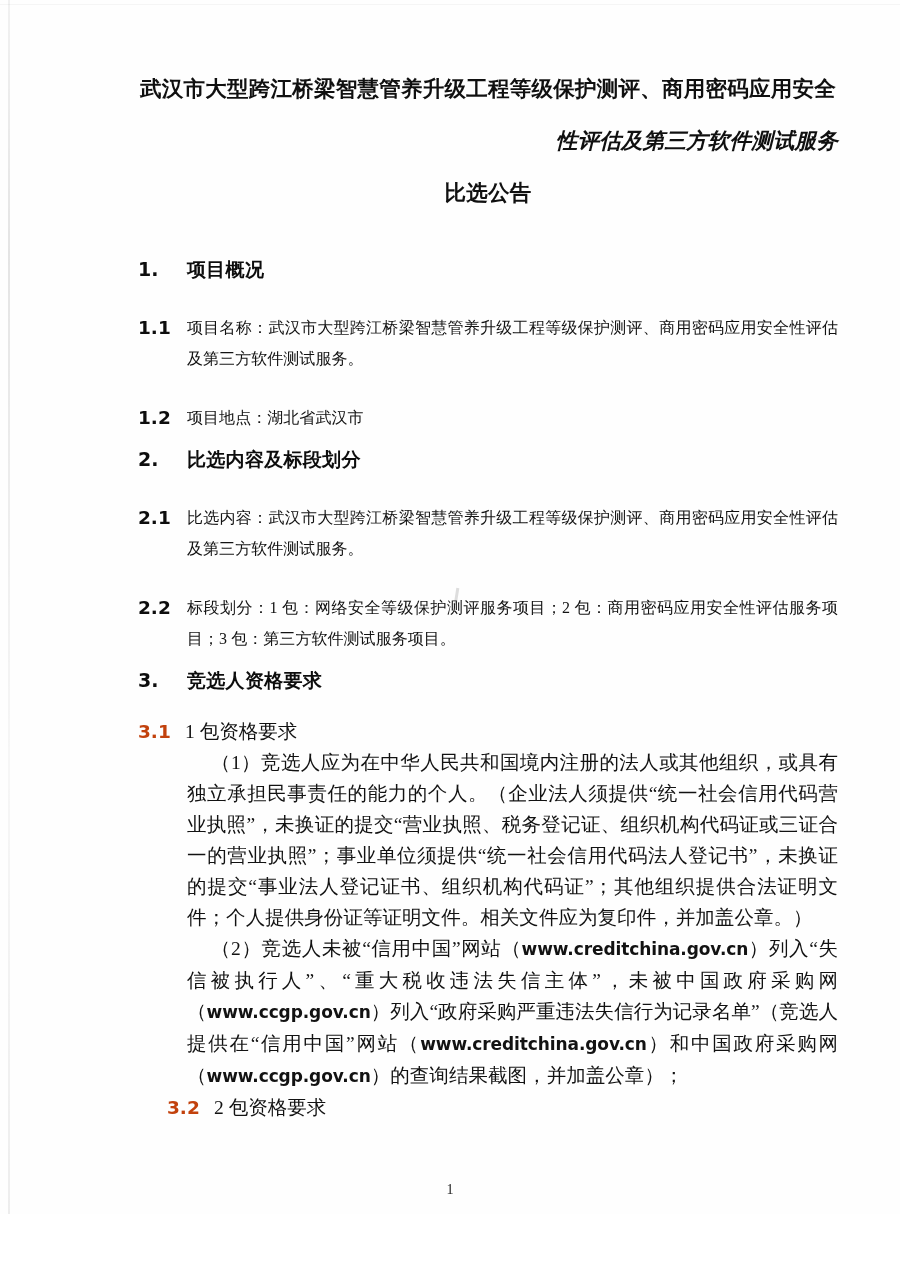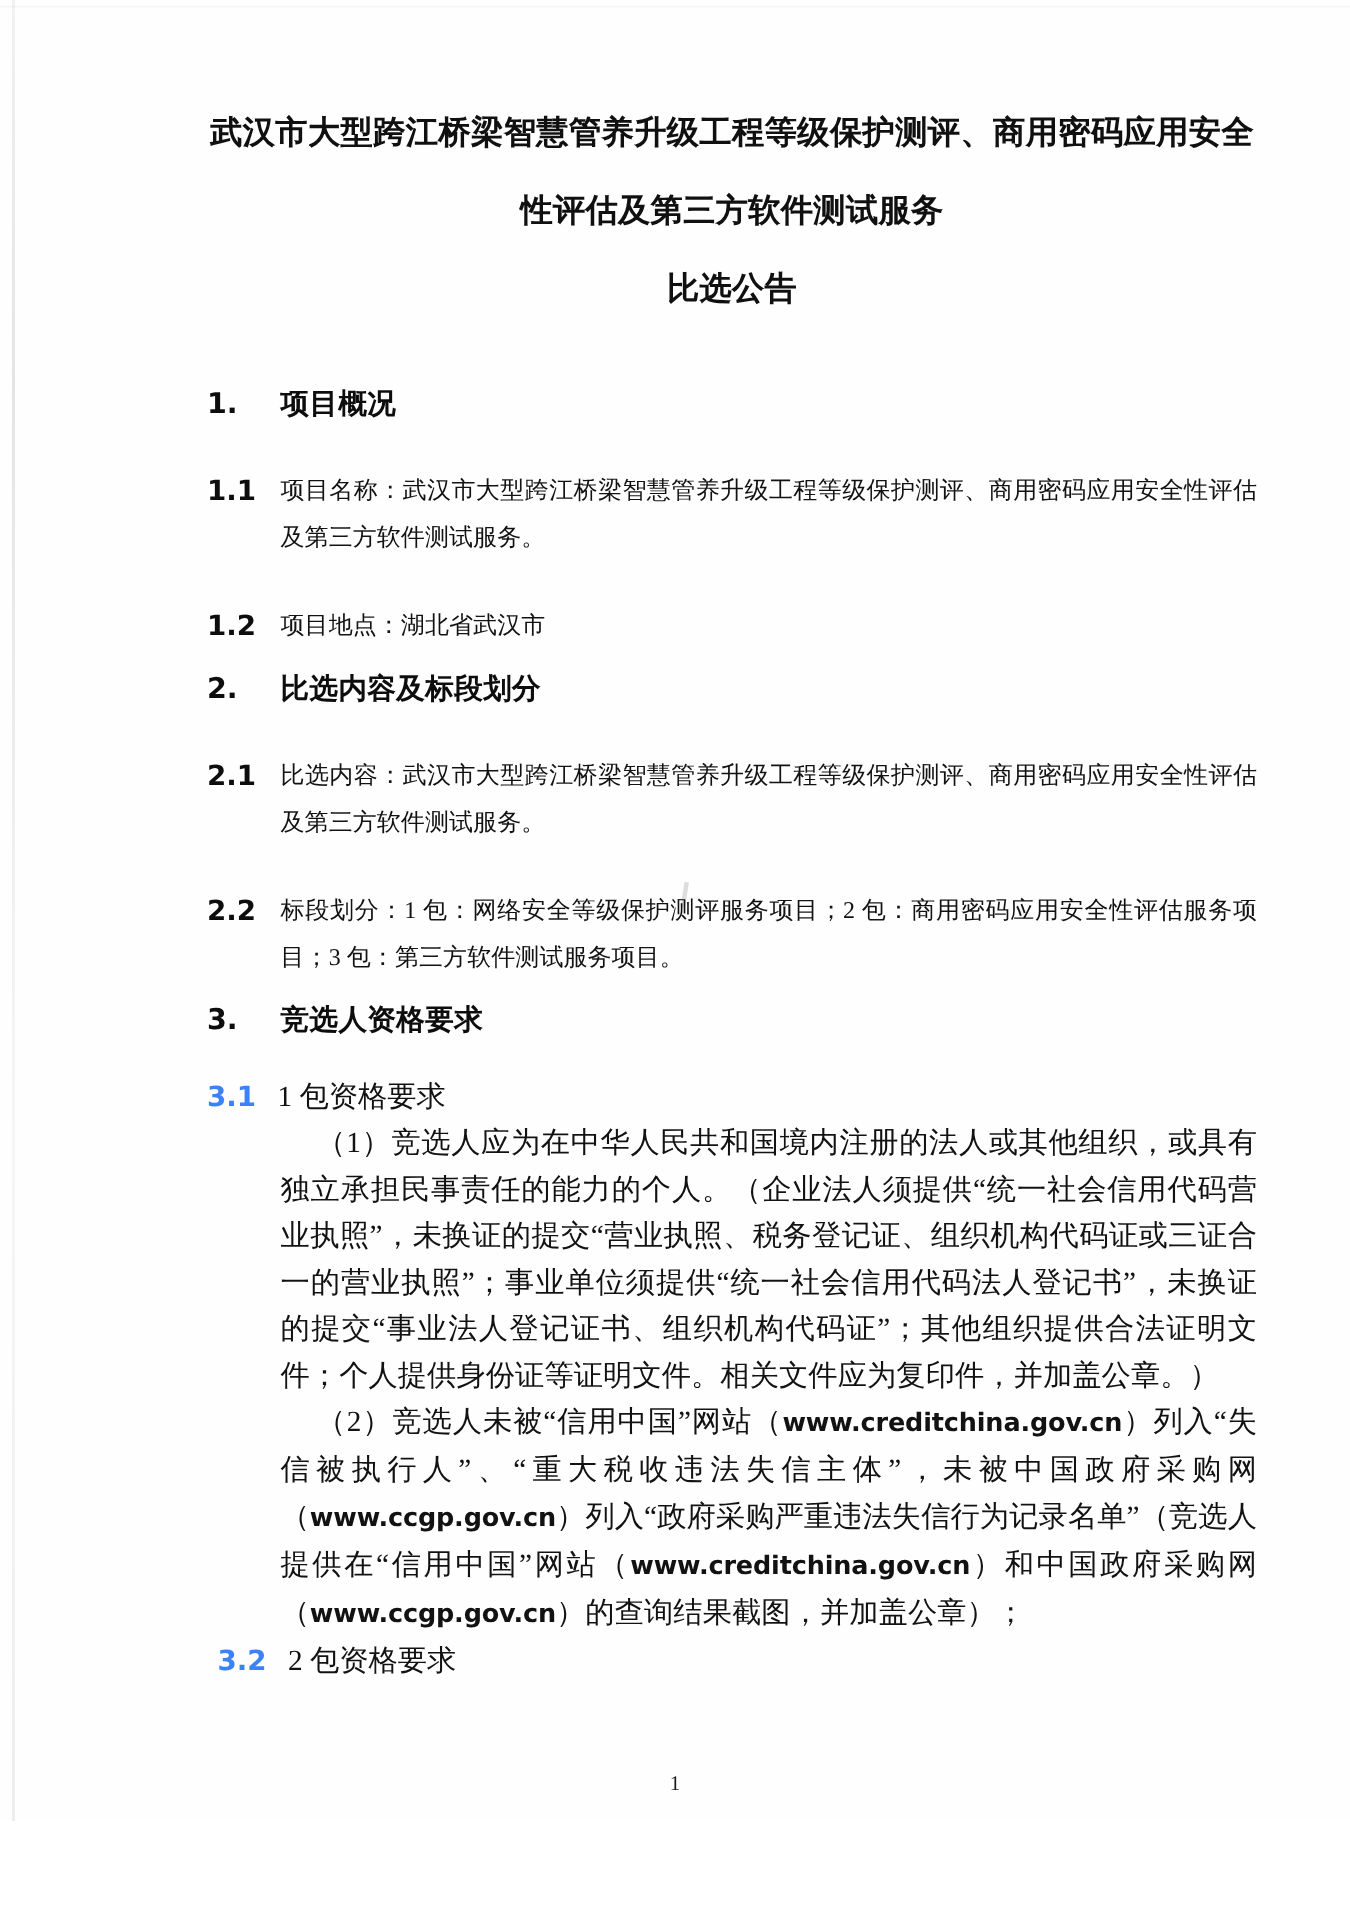--- a/index.html
+++ b/index.html
@@ -55,22 +55,23 @@
     line-height: 1.0;
     letter-spacing: 0.2px;
   }
   .title-line-1 {
     text-align: justify;
     text-align-last: justify;
     padding: 0 2px;
     margin-bottom: 30px;
   }
   .title-line-2 {
-    text-align: center;
+    text-align: right;
     margin-bottom: 31px;
+    font-style: italic;
   }
   .title-line-3 {
     text-align: center;
     margin-bottom: 0;
   }
 
   
   .body-block {
     margin-top: 50px;
     font-size: 19.5px;
@@ -122,29 +123,29 @@
   .sub-head {
     display: flex;
     margin-bottom: 0;
   }
   .sub-head .num {
     width: 47px;
     flex: 0 0 47px;
     font-family: "DejaVu Sans", "Liberation Sans", sans-serif;
     font-weight: bold;
     font-size: 18.5px;
-    color: #3b82f6;
+    color: #c2410c;
     line-height: 31px;
   }
   .sub-head .txt {
     flex: 1 1 auto;
     line-height: 31px;
     font-size: 19.5px;
   }
-  .sub-head.deeper { padding-left: 7px; }
+  .sub-head.deeper { padding-left: 7px; margin-left: 22px; }
 
   .item {
     text-indent: 24px;
     text-align: justify;
     text-justify: inter-ideograph;
     margin-left: 49px;
     line-height: 31px;
     font-size: 19.5px;
     letter-spacing: 0.05px;
   }

